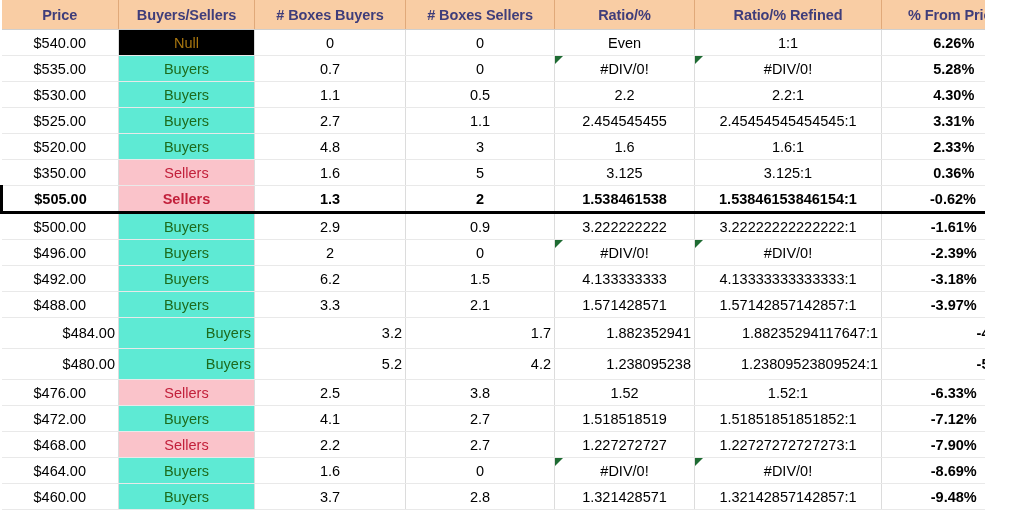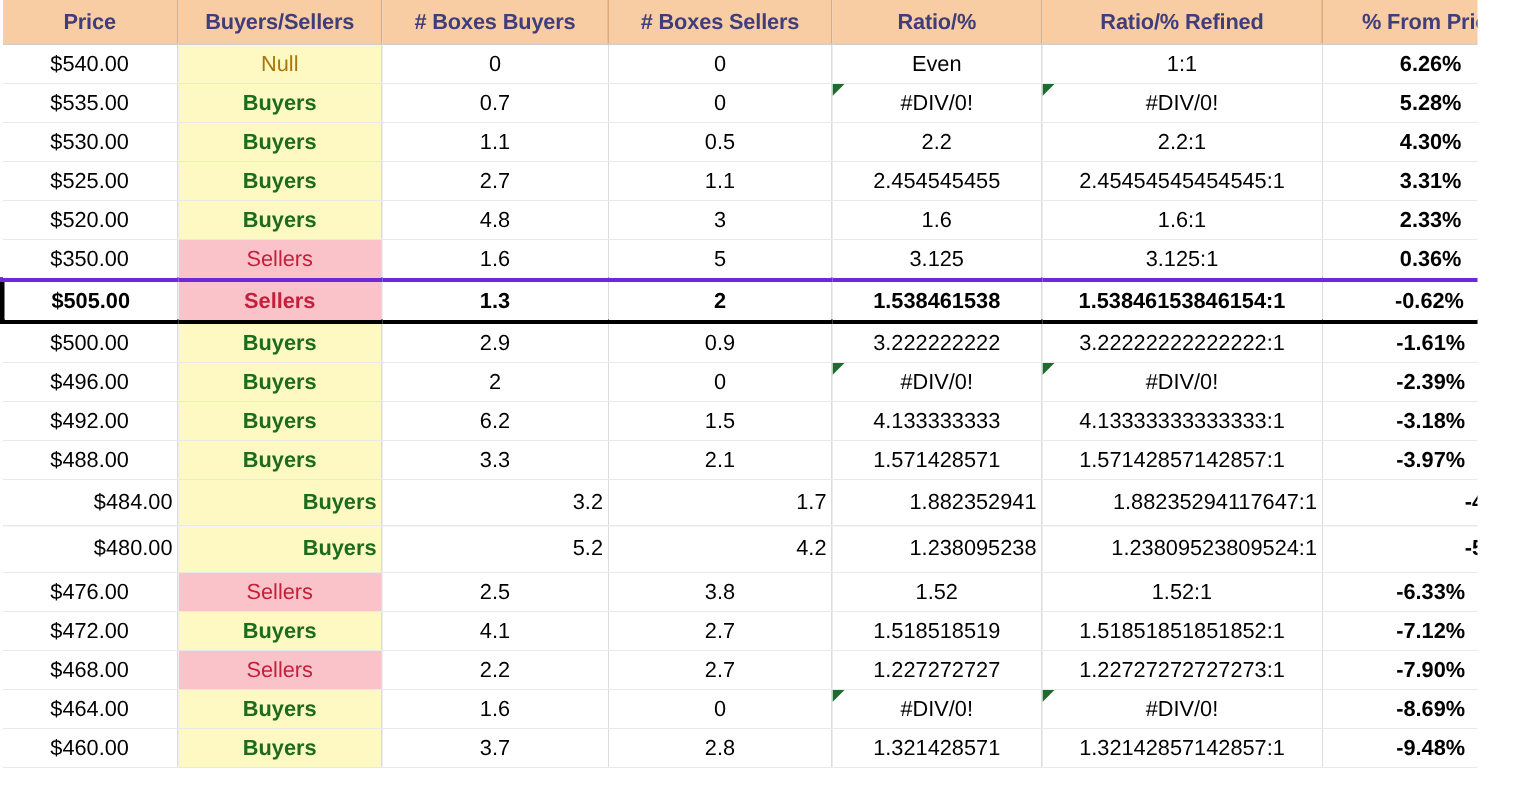--- a/index.html
+++ b/index.html
@@ -65,28 +65,28 @@
     white-space: nowrap;
     overflow: hidden;
     position: relative;
     vertical-align: middle;
   }
   tbody td:last-child { border-right: none; font-weight: bold; }
 
   tbody tr.tall td { height: 30px; text-align: right; }
 
   
-  td.sig-buyers  { background: #fef9c3; color: #1d6b1d; font-weight: bold; }
+  td.sig-buyers  { background: #5eead4; color: #1d6b1d; }
   td.sig-sellers { background: #fac3ca; color: #c2203b; }
-  td.sig-null    { background: #fef9c3; color: #a8760f; }
+  td.sig-null    { background: #000000; color: #a8760f; }
 
   
   tbody tr.focus td {
     font-weight: bold;
-    border-top: 3px solid #6d28d9;
+    border-top: 1px solid #6d28d9;
     border-bottom: 3px solid #000000;
   }
   tbody tr.focus td:first-child { border-left: 3px solid #000000; }
   tbody tr.focus td:last-child  { border-right: 3px solid #000000; }
   tbody tr.focus td.sig-sellers { color: #c2203b; }
 
   
   td.flagged::before {
     content: "";
     position: absolute;

